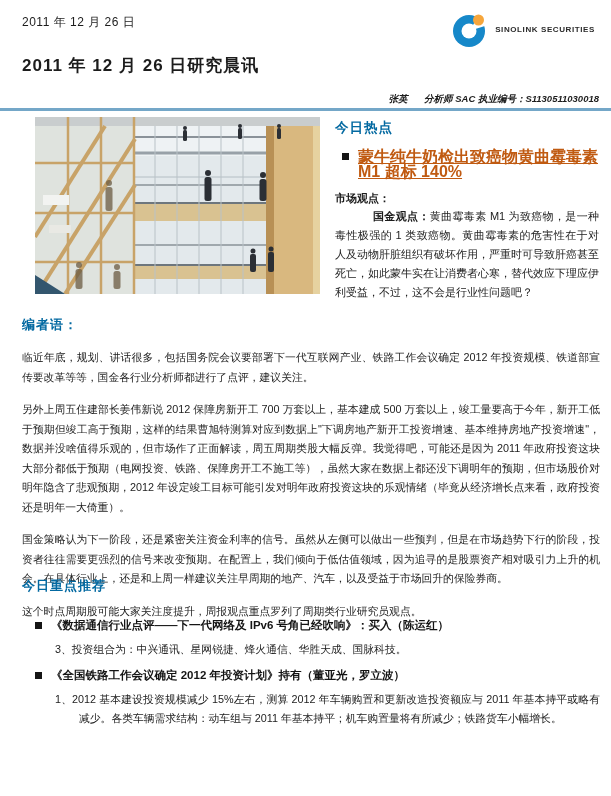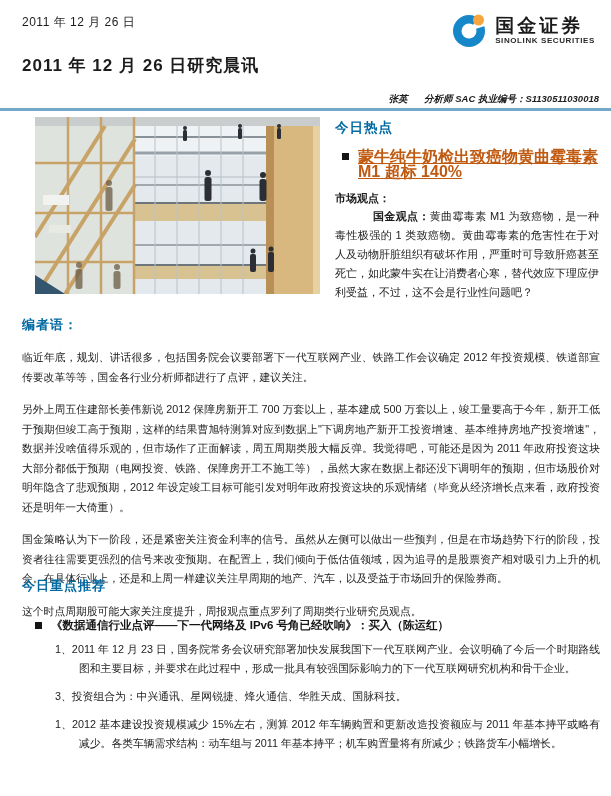--- a/index.html
+++ b/index.html
@@ -50,21 +50,20 @@
   <div class="date">2011 年 12 月 26 日</div>
 
   <div class="logo">
     <svg class="logo-mark" viewBox="0 0 36 36" xmlns="http://www.w3.org/2000/svg">
       <circle cx="17" cy="19" r="16" fill="#1688c9"></circle>
       <circle cx="17" cy="19" r="7.5" fill="#ffffff"></circle>
       <path d="M17 19 L29 1 L36 13 Z" fill="#ffffff"></path>
       <circle cx="26.5" cy="8" r="5.5" fill="#f6a63c"></circle>
     </svg>
     <span class="logo-text">
-      <span class="logo-cn">国金证券</span>
       <span class="logo-en">SINOLINK SECURITIES</span>
     </span>
   </div>
 
   <h1 class="title">2011 年 12 月 26 日研究晨讯</h1>
 
   <div class="analyst">
     <span class="an-name">张英</span>
     <span>分析师 SAC 执业编号：S1130511030018</span>
   </div>
@@ -160,23 +159,26 @@
   </section>
 
   <section class="recs">
     <h2 class="sec">今日重点推荐</h2>
 
     <div class="rec">
       <div class="bullet-line">
         <span class="sq"></span>
         <span class="rh">《数据通信行业点评——下一代网络及 IPv6 号角已经吹响》：买入（陈运红）</span>
       </div>
-      <p class="pt">1、2011 年 12 月 23 日，国务院常务会议研究部署加快发展我国下一代互联网产业。会议明确了今后一个时期路线图和主要目标，并要求在此过程中，形成一批具有较强国际影响力的下一代互联网研究机构和骨干企业。</p>
       <p class="pt">3、投资组合为：中兴通讯、星网锐捷、烽火通信、华胜天成、国脉科技。</p>
     </div>
 
     <div class="rec">
+      <div class="bullet-line">
+        <span class="sq"></span>
+        <span class="rh">《全国铁路工作会议确定 2012 年投资计划》持有（董亚光，罗立波）</span>
+      </div>
       <p class="pt">1、2012 基本建设投资规模减少 15%左右，测算 2012 年车辆购置和更新改造投资额应与 2011 年基本持平或略有减少。各类车辆需求结构：动车组与 2011 年基本持平；机车购置量将有所减少；铁路货车小幅增长。</p>
 
     </div>
   </section>
 
 </div>
 
 </body></html>

